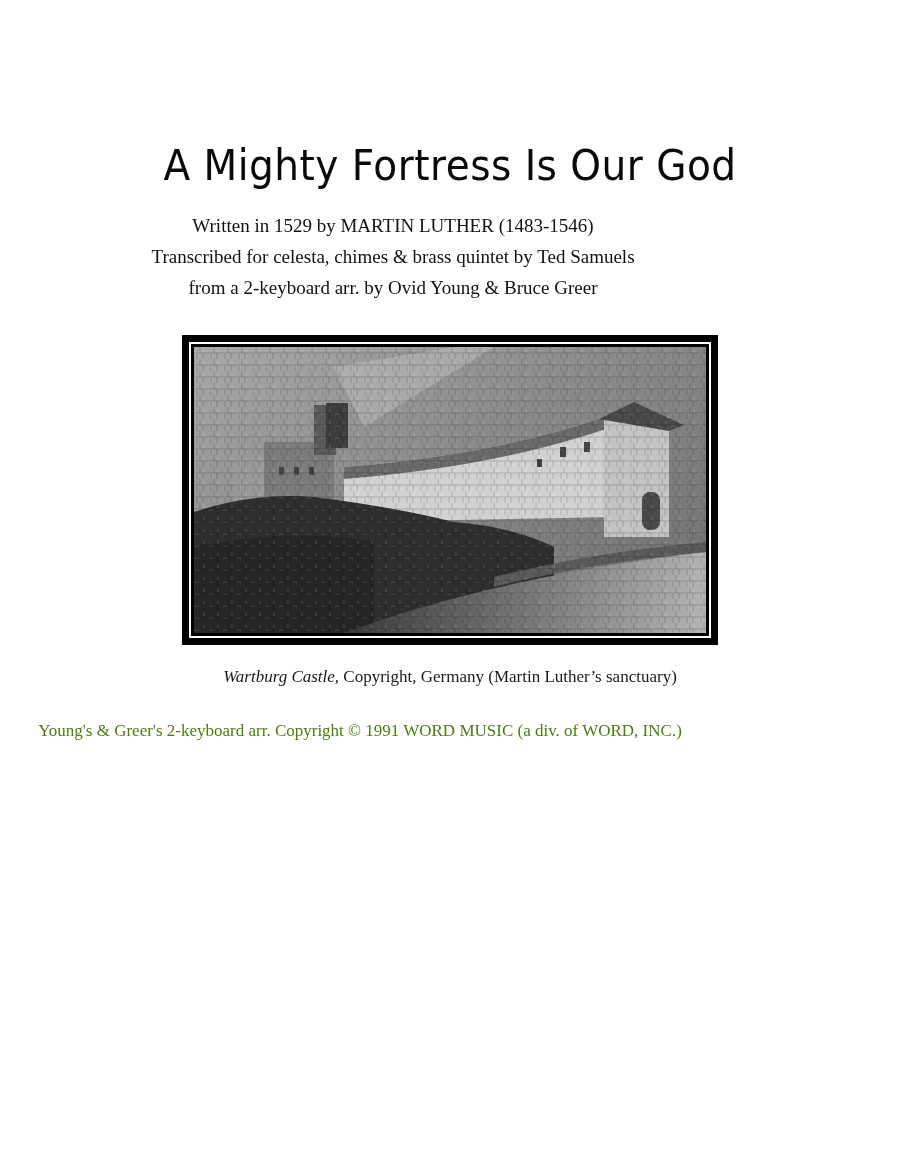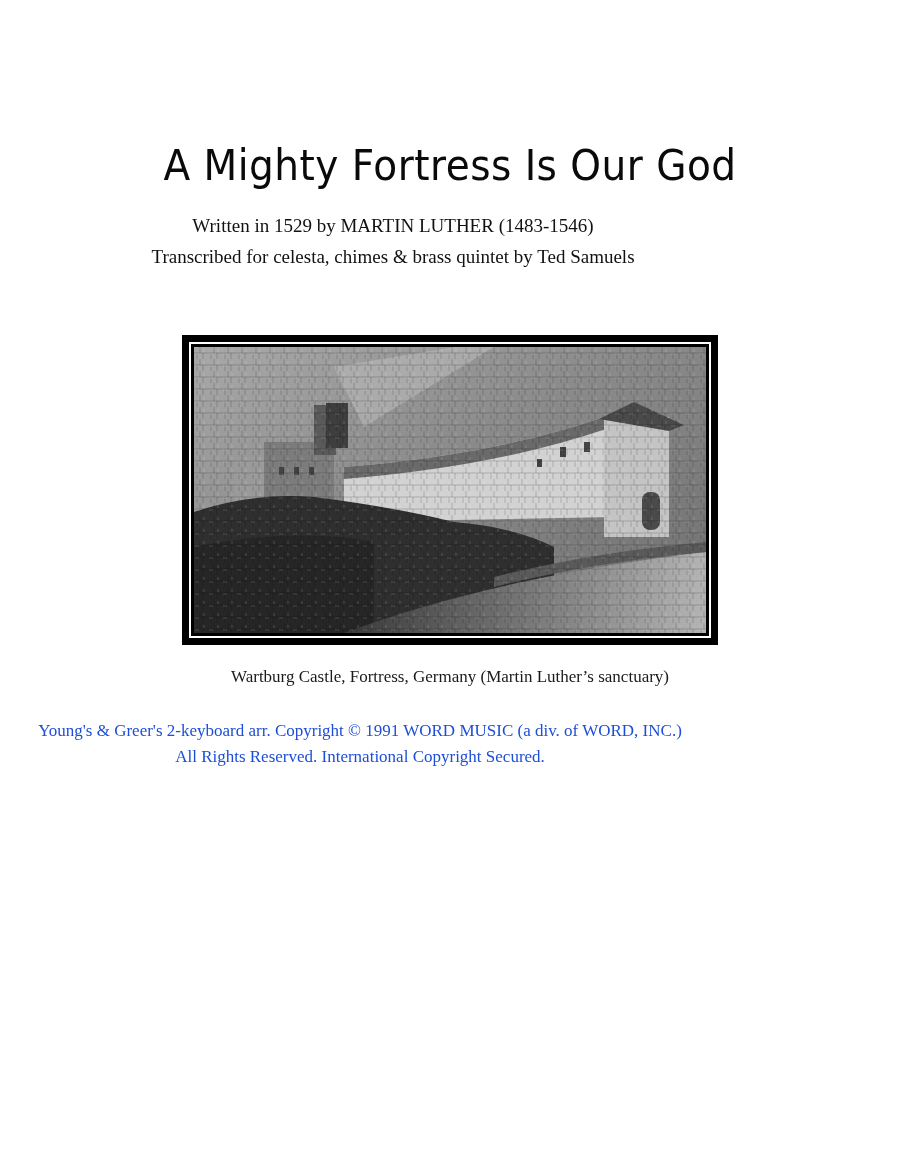--- a/index.html
+++ b/index.html
@@ -68,42 +68,43 @@
     .caption {
       position: absolute;
       left: 0;
       top: 666px;
       width: 900px;
       text-align: center;
       font-size: 17px;
       line-height: 22px;
       color: #1a1a1a;
     }
-    .caption .italic { }
+    .caption .italic { font-style: italic; }
 
     .copyright {
       position: absolute;
       left: 0;
       top: 718px;
       width: 720px;
       text-align: center;
       font-size: 17px;
       line-height: 26px;
-      color: #1d4ed8;
+      color: #4d7c0f;
     }
     .copyright .line { display: block; }
   </style>
 </head>
 <body>
 
 <h1 class="title">A Mighty Fortress Is Our God</h1>
 
 <div class="subtitle-block">
   <span class="line">Written in 1529 by MARTIN LUTHER (1483-1546)</span>
   <span class="line italic">Transcribed for celesta, chimes &amp; brass quintet by Ted Samuels</span>
+  <span class="line italic">from a 2-keyboard arr. by Ovid Young &amp; Bruce Greer</span>
 </div>
 
 <div class="frame">
   <div class="white-line"></div>
   <div class="photo" title="Wartburg Castle">
     <svg viewBox="0 0 512 286" preserveAspectRatio="none" xmlns="http://www.w3.org/2000/svg">
       <defs>
         <linearGradient id="sky" x1="0" y1="0" x2="1" y2="1">
           <stop offset="0" stop-color="#a9a9a9"></stop>
           <stop offset="0.45" stop-color="#8a8a8a"></stop>
@@ -147,19 +148,18 @@
 
       <path d="M150 286 Q 300 230 512 205 L 512 286 Z" fill="url(#ground)"></path>
       <path d="M300 230 Q 400 205 512 195 L 512 205 Q 400 215 300 240 Z" fill="#5a5a5a"></path>
 
       <rect x="0" y="0" width="512" height="286" fill="url(#crackle)"></rect>
     </svg>
   </div>
 </div>
 
 <div class="caption">
-  <span class="italic">Wartburg Castle,</span><span> Fortress, Germany (Martin Luther’s sanctuary)</span>
+  <span class="italic">Wartburg Castle,</span><span> Copyright, Germany (Martin Luther’s sanctuary)</span>
 </div>
 
 <div class="copyright">
   <span class="line">Young's &amp; Greer's 2-keyboard arr. Copyright © 1991 WORD MUSIC (a div. of WORD, INC.)</span>
-  <span class="line">All Rights Reserved.  International Copyright Secured.</span>
 </div>
 
 </body></html>

